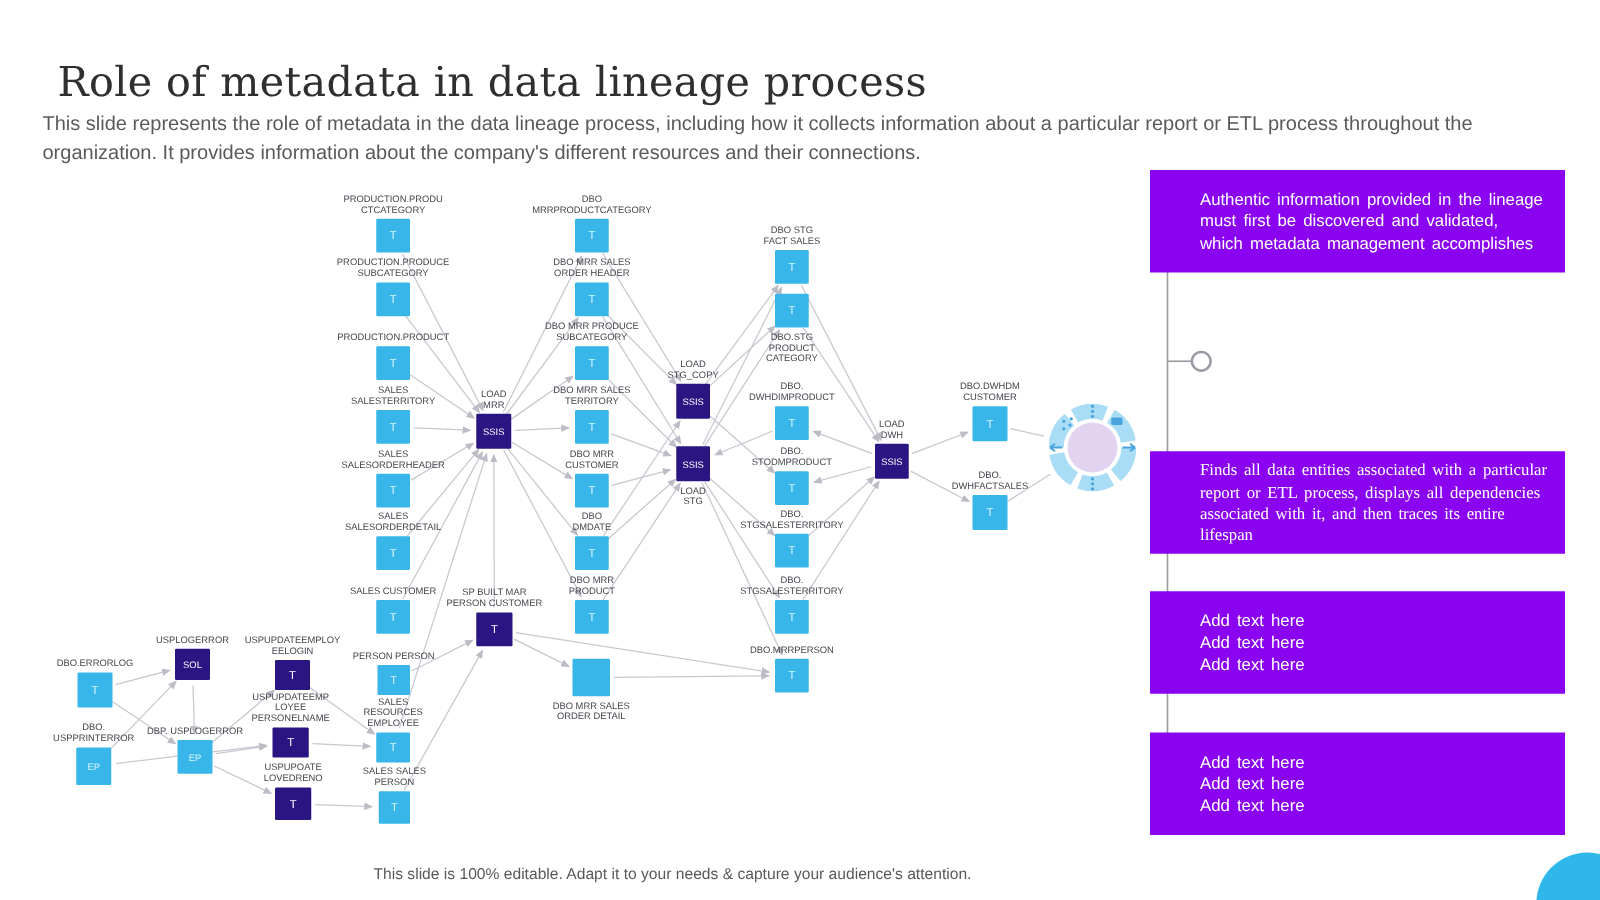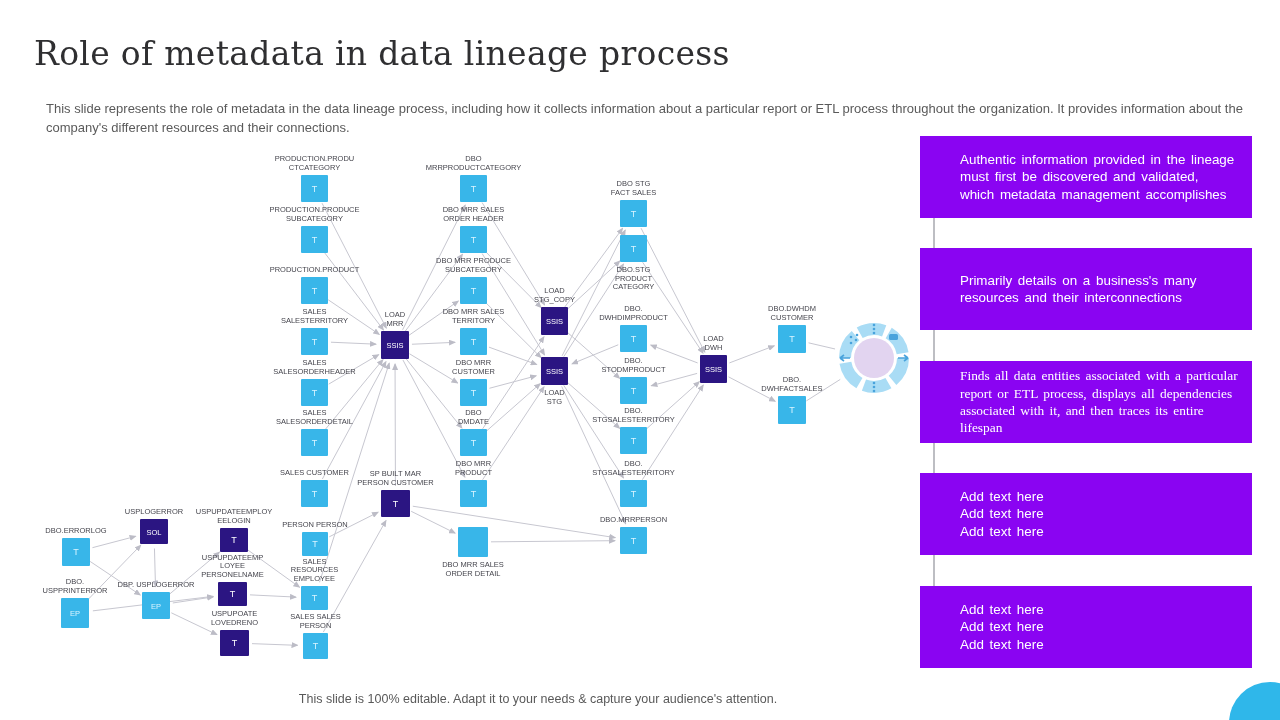--- a/index.html
+++ b/index.html
@@ -1,23 +1,23 @@
 <!DOCTYPE html>
 <html><head>
 <meta charset="utf-8">
 <style>
   html,body{margin:0;padding:0;}
   body{width:1280px;height:720px;overflow:hidden;background:#ffffff;
        font-family:"Liberation Sans", sans-serif;}
   .slide{position:relative;width:1280px;height:720px;background:#ffffff;}
-  .title{position:absolute;left:30px;top:30px;margin:4px;width:900px;
+  .title{position:absolute;left:30px;top:30px;margin:16px;width:900px;
          font-family:"DejaVu Serif", serif;font-weight:500;font-size:33px;
          color:#2f2f31;letter-spacing:.3px;white-space:nowrap;}
-  .desc{position:absolute;left:30px;top:84px;margin:16px;width:1222px;
-        font-size:13px;line-height:1.45;color:#5a5a5a;}
+  .desc{position:absolute;left:30px;top:84px;margin:4px;width:1222px;
+        font-size:16px;line-height:1.45;color:#5a5a5a;}
   #diagram-svg{position:absolute;left:0;top:0;}
   #callouts{position:absolute;left:0;top:0;width:1280px;height:720px;pointer-events:none;}
   .callout{position:absolute;left:920px;width:332px;height:82px;
            display:flex;align-items:center;box-sizing:border-box;
            padding:6px 14px 6px 40px;color:#ffffff;font-size:13.4px;
            line-height:1.3;word-spacing:2px;white-space:pre-line;}
   .footer{position:absolute;left:0;top:692px;width:1076px;text-align:center;
           font-size:12.5px;color:#595959;}
   .corner-circle{position:absolute;left:1229px;top:682px;width:82px;height:82px;
                  border-radius:50%;}
@@ -278,21 +278,20 @@
         <circle cx="961" cy="402" r="7.5" fill="#ffffff" stroke="#9a9ba3" stroke-width="2"></circle>
         <line x1="934" y1="514" x2="955" y2="514" stroke="#9a9ba3" stroke-width="1.3"></line>
         <circle cx="961" cy="514" r="7.5" fill="#ffffff" stroke="#9a9ba3" stroke-width="2"></circle>
         <line x1="934" y1="627" x2="955" y2="627" stroke="#9a9ba3" stroke-width="1.3"></line>
         <circle cx="961" cy="627" r="7.5" fill="#ffffff" stroke="#9a9ba3" stroke-width="2"></circle>
       </g>
   </svg>
 
   <div id="callouts">
       <div class="callout" style="top: 136px; background: rgb(138, 4, 242);">Authentic information provided in the lineage must first be discovered and validated, which metadata management accomplishes</div>
-      <div class="callout" style="top: 248px; background: rgb(138, 4, 242);">Primarily details on a business's many resources and their interconnections</div>
       <div class="callout" style="top: 361px; background: rgb(138, 4, 242); font-family: Liberation Serif, serif;">Finds all data entities associated with a particular report or ETL process, displays all dependencies associated with it, and then traces its entire lifespan</div>
       <div class="callout" style="top: 473px; background: rgb(138, 4, 242);">Add text here
 Add text here
 Add text here</div>
       <div class="callout" style="top: 586px; background: rgb(138, 4, 242);">Add text here
 Add text here
 Add text here</div>
     </div>
 
   <div class="footer">This slide is 100% editable. Adapt it to your needs &amp; capture your audience's attention.</div>

